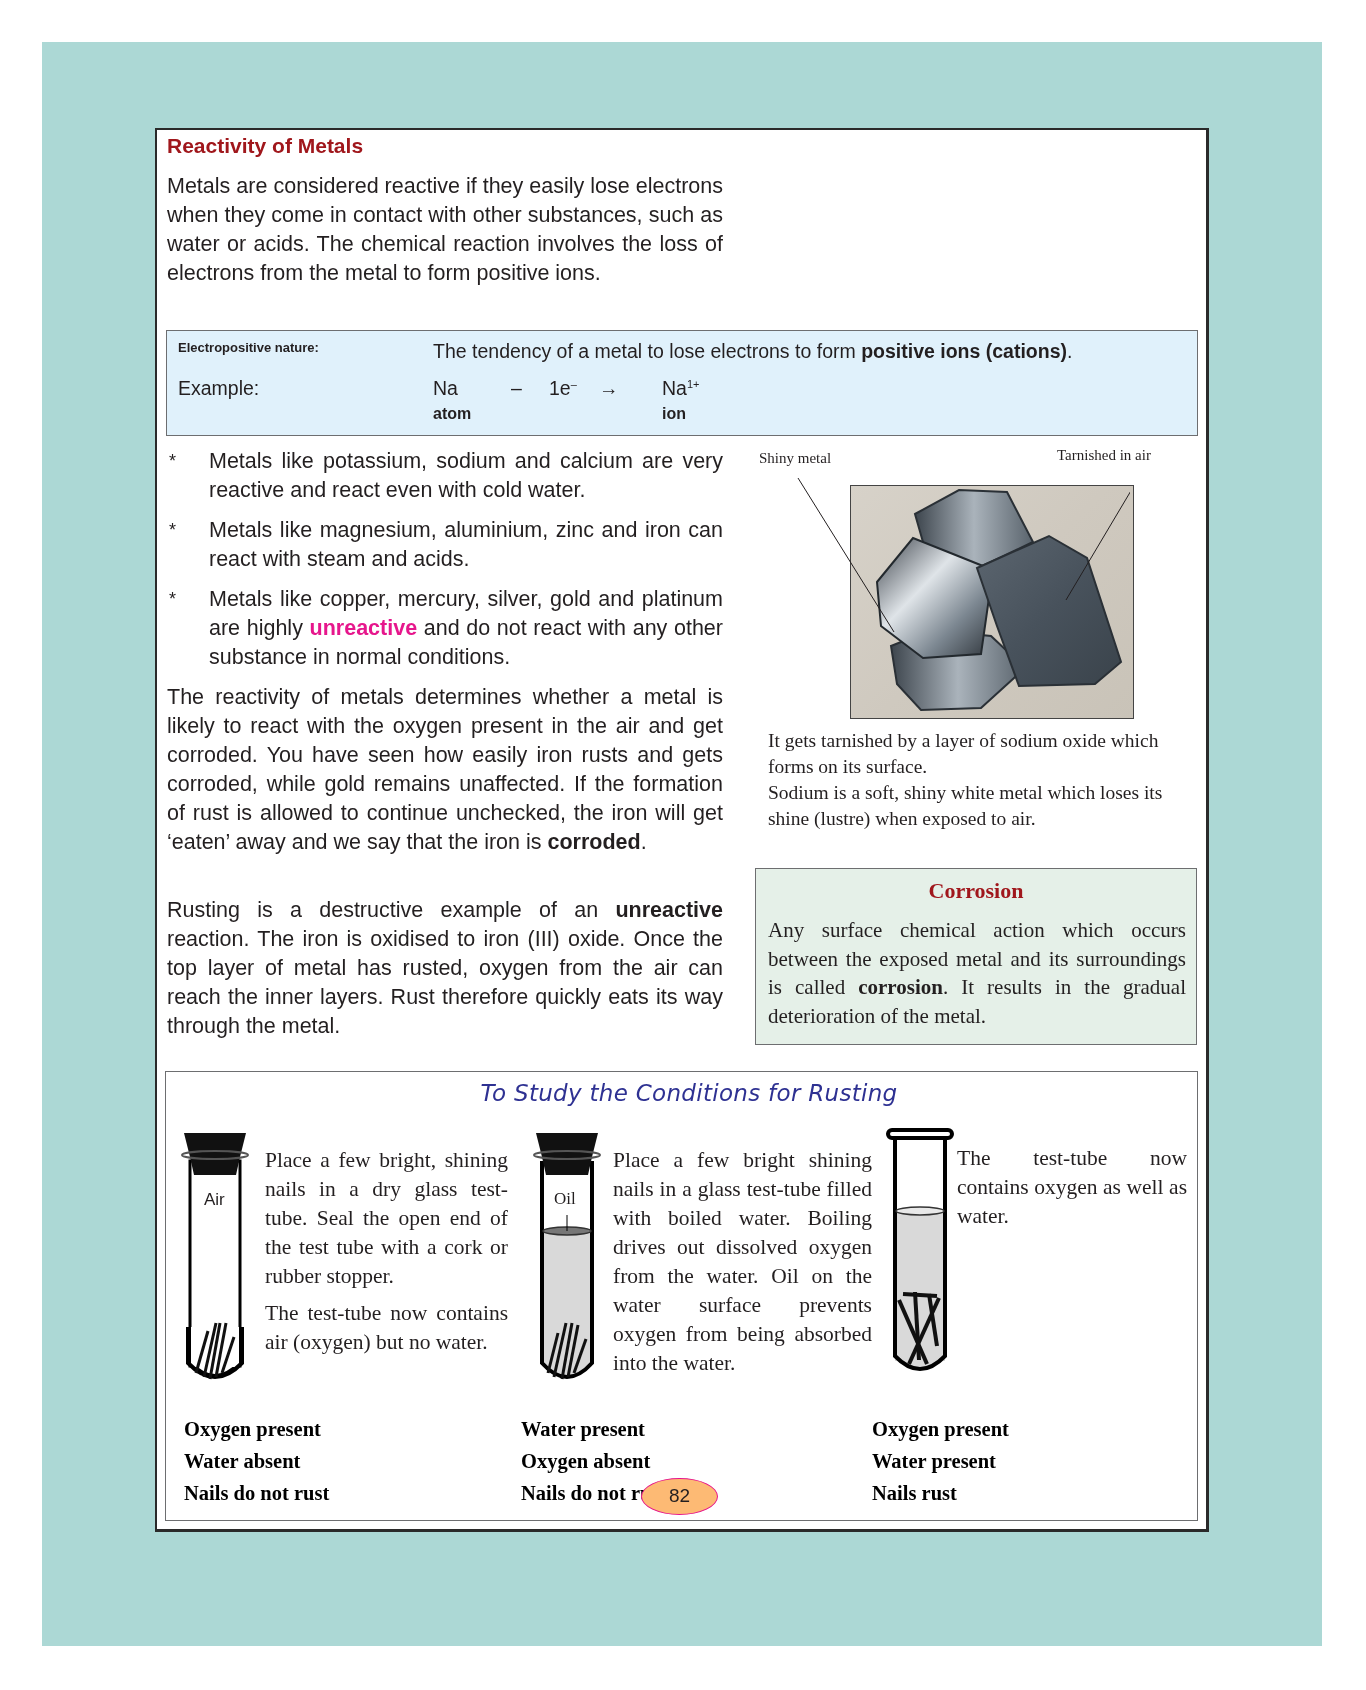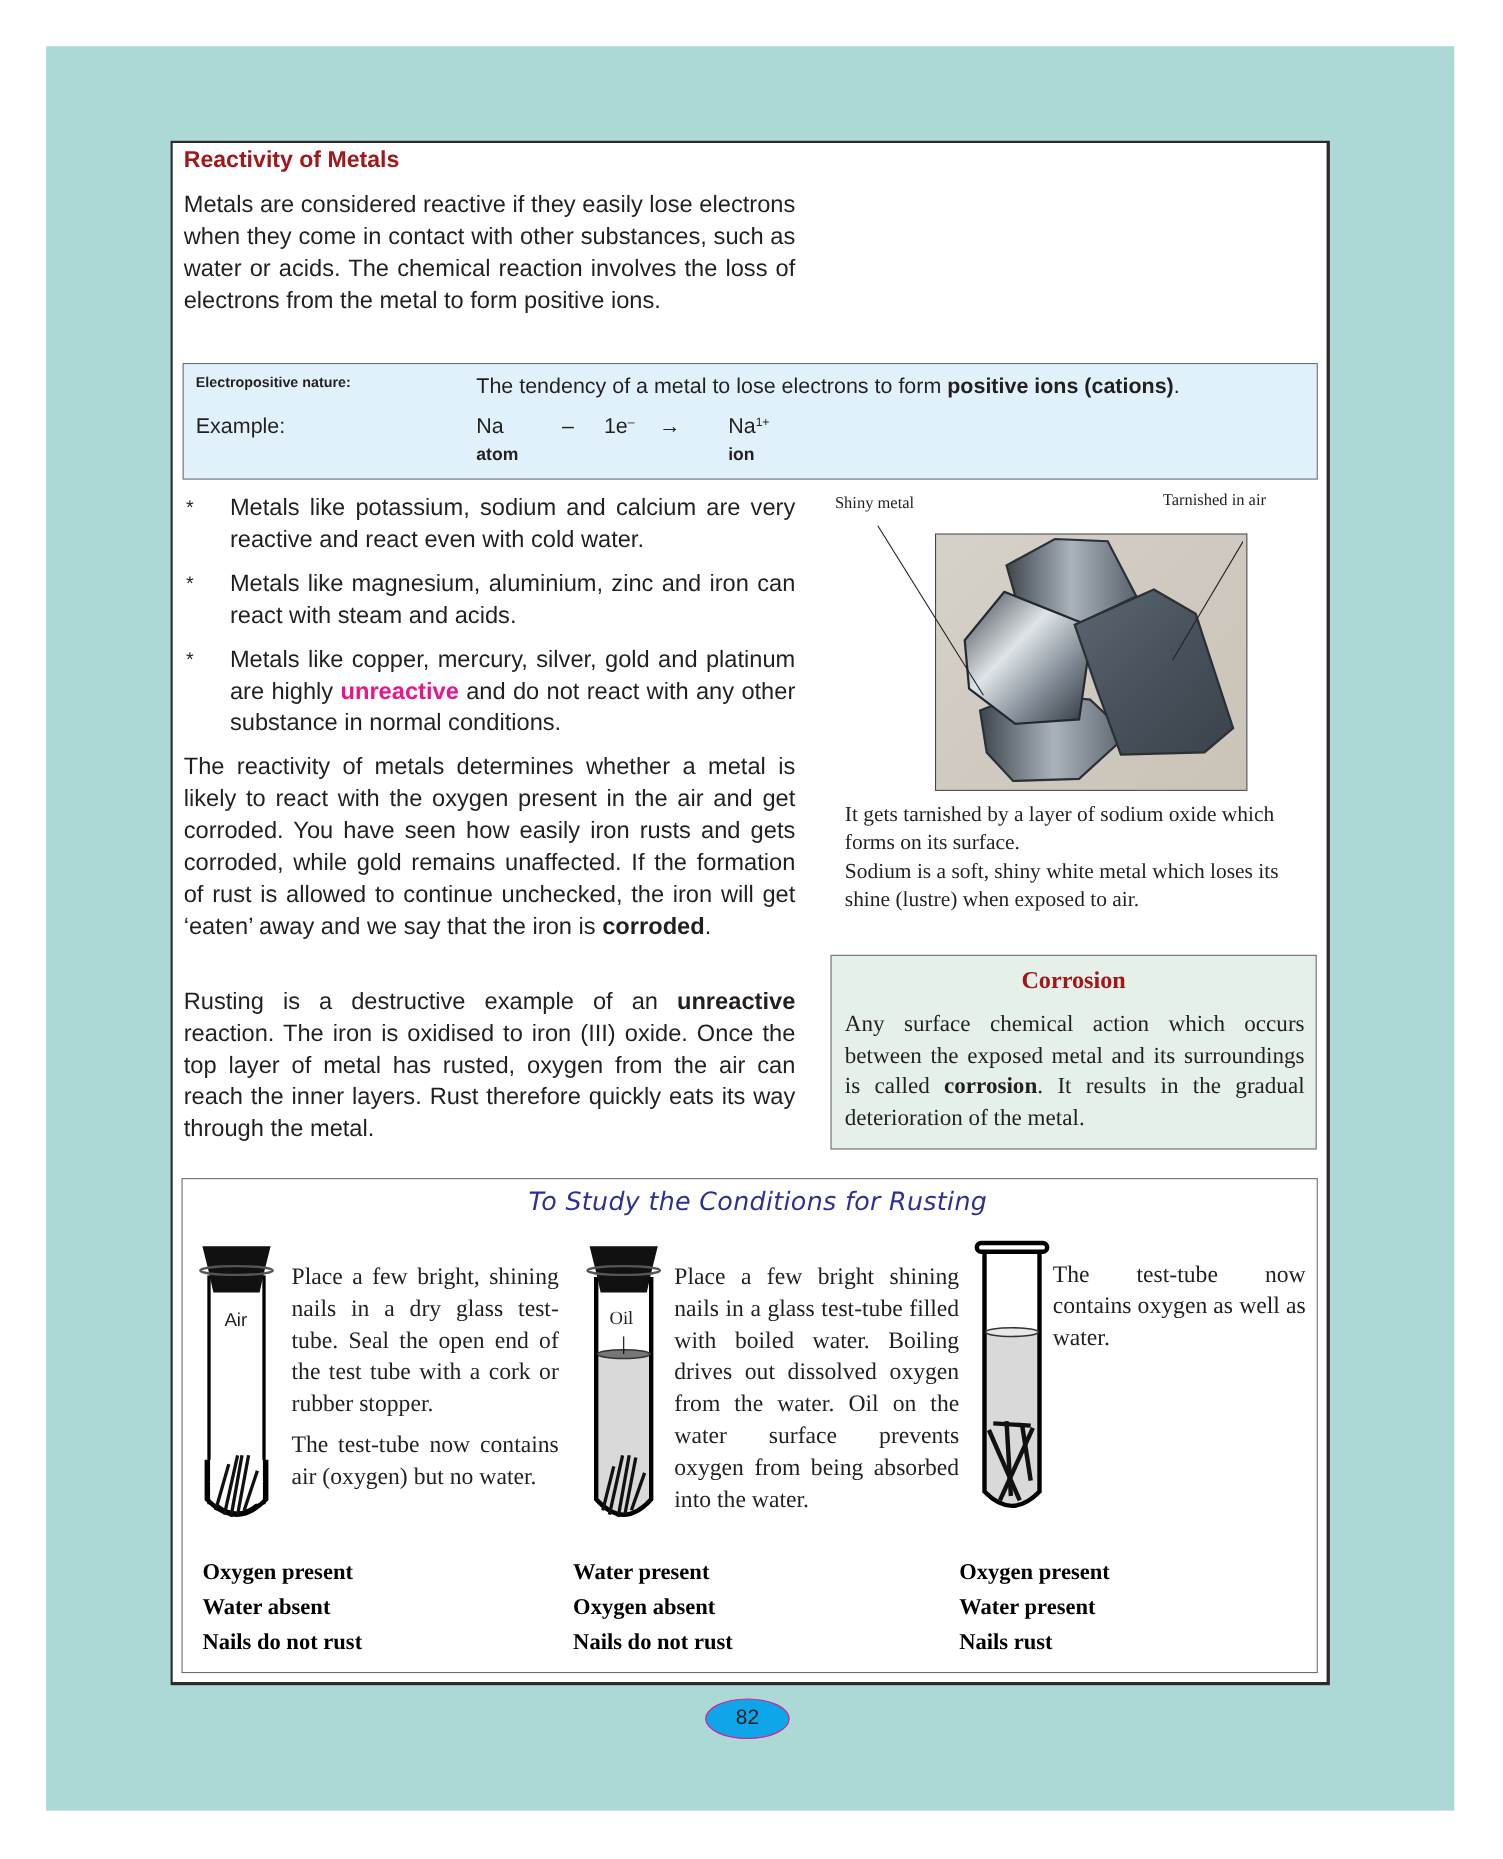--- a/index.html
+++ b/index.html
@@ -30,21 +30,21 @@
   .photo { left: 850px; top: 485px; width: 284px; height: 234px; border: 1px solid #444; background: linear-gradient(135deg, #d7d2c9 0%, #cfc9bf 50%, #c9c3b8 100%); overflow: hidden; }
   .caption { left: 768px; top: 728px; width: 432px; font-family: "Liberation Serif", serif; font-size: 19.5px; line-height: 26px; color: #231f20; }
   .corrosion-box { left: 755px; top: 868px; width: 442px; height: 177px; background: #e5f0e8; border: 1.5px solid #6d6e70; }
   .corr-title { left: 755px; top: 878px; width: 442px; text-align: center; font-family: "Liberation Serif", serif; font-size: 22px; font-weight: bold; color: #a0171c; }
   .corr-text { left: 768px; top: 916px; width: 418px; font-family: "Liberation Serif", serif; font-size: 21px; line-height: 28.5px; text-align: justify; text-align-last: left; }
   .rust-box { left: 165px; top: 1071px; width: 1033px; height: 450px; border: 1.5px solid #6d6e70; background: #fff; }
   .rust-title { left: 165px; top: 1080px; width: 1033px; text-align: center; font-family: "DejaVu Sans", sans-serif; font-style: italic; font-size: 23px; color: #2e3192; letter-spacing: 0.3px; padding-left: 15px; }
   .step-text { font-family: "Liberation Serif", serif; font-size: 21.5px; line-height: 29px; text-align: justify; text-align-last: left; color: #231f20; }
   .step-text p { margin-bottom: 8px; }
   .result { font-family: "Liberation Serif", serif; font-size: 20.5px; font-weight: bold; color: #000000; line-height: 32px; }
-  .page-num { left: 641px; top: 1544px; width: 77px; height: 37px; border: 1.5px solid #e6168c; border-radius: 50%; background: #0ea5e9; text-align: center; line-height: 34px; font-size: 19px; color: #231f20; }
+  .page-num { left: 641px; top: 1478px; width: 77px; height: 37px; border: 1.5px solid #e6168c; border-radius: 50%; background: #fdba74; text-align: center; line-height: 34px; font-size: 19px; color: #231f20; }
 </style>
 </head>
 <body>
 
 <div class="teal"></div>
 <div class="page-box"></div>
 
 <div class="abs heading">Reactivity of Metals</div>
 <div class="abs body-text intro">Metals are considered reactive if they easily lose electrons when they come in contact with other substances, such as water or acids. The chemical reaction involves the loss of electrons from the metal to form positive ions.</div>
 

